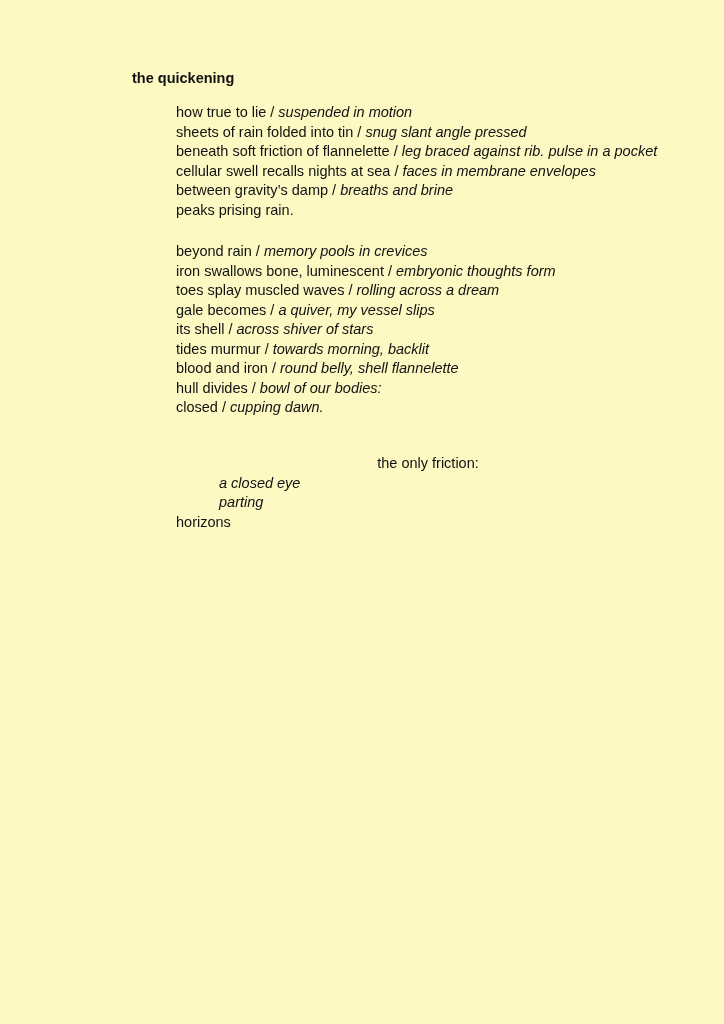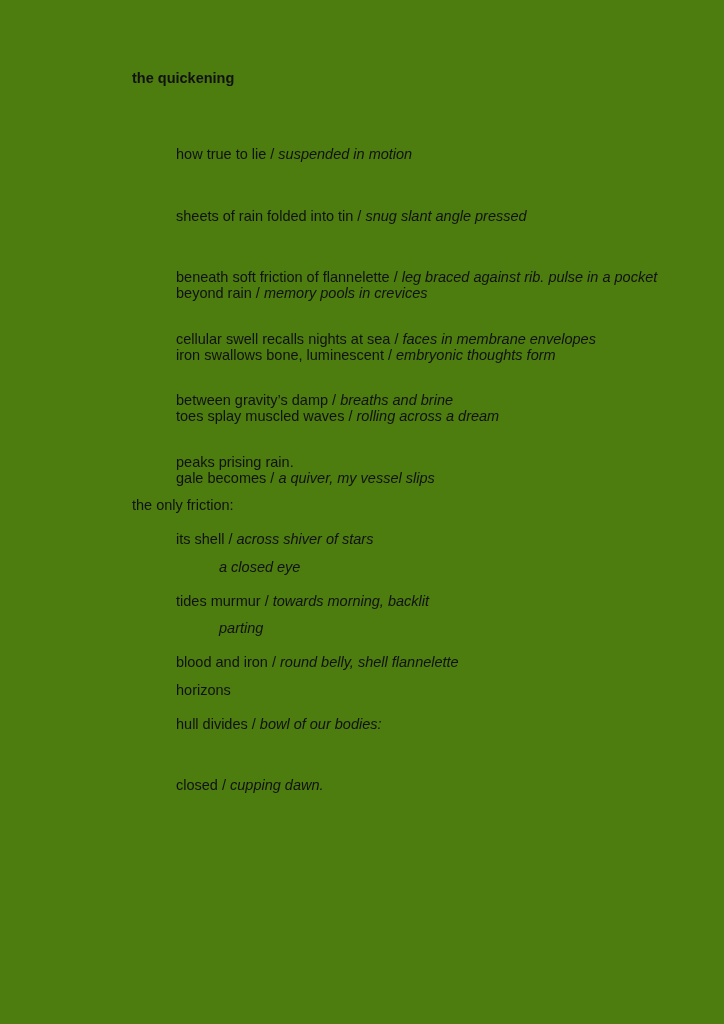--- a/index.html
+++ b/index.html
@@ -14,21 +14,21 @@
       overflow: hidden;
       font-family: "Liberation Sans", "DejaVu Sans", sans-serif;
       color: #111111;
     }
     .page {
       position: absolute;
       left: 0;
       top: 0;
       width: 724px;
       height: 1024px;
-      background: #4d7c0f;
+      background: #fef9c3;
     }
     .title {
       position: absolute;
       left: 132px;
       top: 69px;
       font-size: 14.5px;
       font-weight: bold;
       line-height: 19.5px;
       white-space: nowrap;
     }
@@ -36,23 +36,22 @@
       position: absolute;
       left: 0;
       width: 724px;
     }
     .line {
       position: relative;
       height: 19.5px;
       line-height: 19.5px;
       font-size: 14.5px;
       white-space: nowrap;
-      margin-top: 42px;
     }
-    .line.indent-0 { padding-left: 132px; }
+    .line.indent-0 { padding-left: 132px; text-align: center; }
     .line.indent-1 { padding-left: 176px; }
     .line.indent-2 { padding-left: 219px; }
     .roman { font-style: normal; }
     .italic { font-style: italic; }
   </style>
 </head>
 <body>
 
 <div class="page">
 

